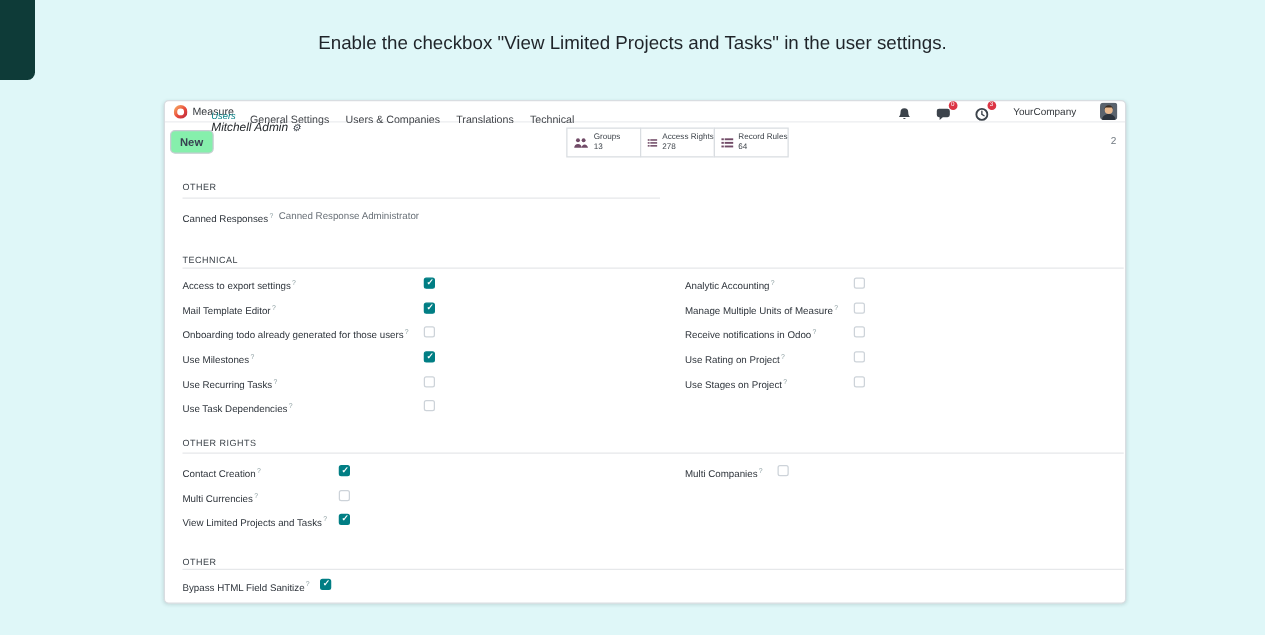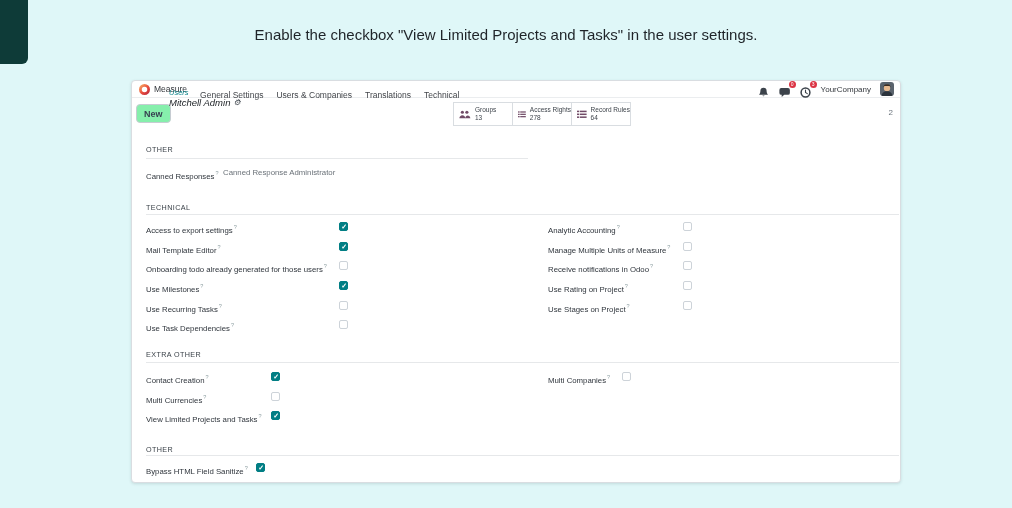--- a/index.html
+++ b/index.html
@@ -20,21 +20,21 @@
     background:#fff; border:1px solid #d9dde1; border-radius:4px;
     box-shadow:0 1px 3px rgba(30,60,60,.14); }
 
   
   .menubar { position:absolute; left:0; top:0; right:0; height:17px;
     border-bottom:1px solid #ebedef; display:flex; align-items:center;
     padding:0 6px 0 7px; }
   .applogo { width:11px; height:11px; margin-right:4px; flex:none; }
   .appname { font-size:8.5px; font-weight:500; color:#33373c; margin-right:13px; }
   .mi { font-size:8.5px; color:#43464b; margin-right:13px; white-space:nowrap; cursor:default;margin-top:12px; }
-  .nav-right { margin-left:auto; display:flex; align-items:center; gap:9px; }
+  .nav-right { margin-left:auto; display:flex; align-items:center; gap:19px; }
   .icon-btn { position:relative; width:12px; height:11px; flex:none; }
   .badge { position:absolute; top:-3px; right:-5px; min-width:7px; height:7px;
     border-radius:4px; background:#dc3545; color:#fff; font-size:5px;
     line-height:7px; text-align:center; padding:0 1px; }
   .company { font-size:8px; color:#33373c; white-space:nowrap; }
   .avatar { width:14px; height:14px; border-radius:3px; overflow:hidden; flex:none; }
 
   
   .new-btn { position:absolute; left:4px; top:23px; height:19px; padding:0 7px;
     background:#86efac; border:1px solid #c6ccd2; border-radius:4px;
@@ -224,21 +224,21 @@
     <span class="flabel"><span>Use Recurring Tasks</span><sup class="help">?</sup></span>
     <span class="cb" style="left:207px" data-state="unchecked"></span>
     <span class="flabel col2"><span>Use Stages on Project</span><sup class="help">?</sup></span>
     <span class="cb" style="left:551px" data-state="unchecked"></span>
   </div>
   <div class="frow" style="top:236px">
     <span class="flabel"><span>Use Task Dependencies</span><sup class="help">?</sup></span>
     <span class="cb" style="left:207px" data-state="unchecked"></span>
   </div>
 
-  <div class="sec-title" style="top:269px">EXTRA OTHER</div>
+  <div class="sec-title" style="top:269px">OTHER RIGHTS</div>
   <div class="sec-line" style="top:281px; width:753px"></div>
 
   <div class="frow" style="top:288px">
     <span class="flabel"><span>Contact Creation</span><sup class="help">?</sup></span>
     <span class="cb" style="left:139px" data-state="checked"></span>
     <span class="flabel col2"><span>Multi Companies</span><sup class="help">?</sup></span>
     <span class="cb" style="left:490px" data-state="unchecked"></span>
   </div>
   <div class="frow" style="top:308px">
     <span class="flabel"><span>Multi Currencies</span><sup class="help">?</sup></span>

